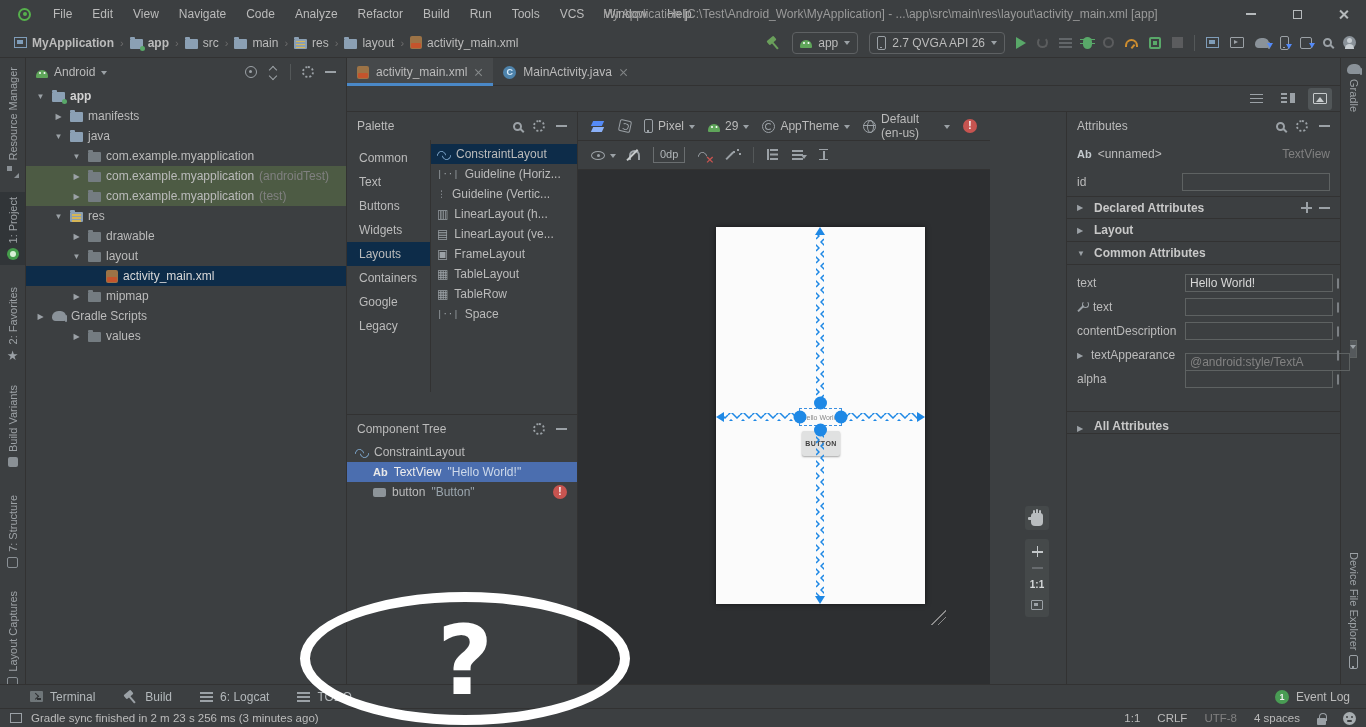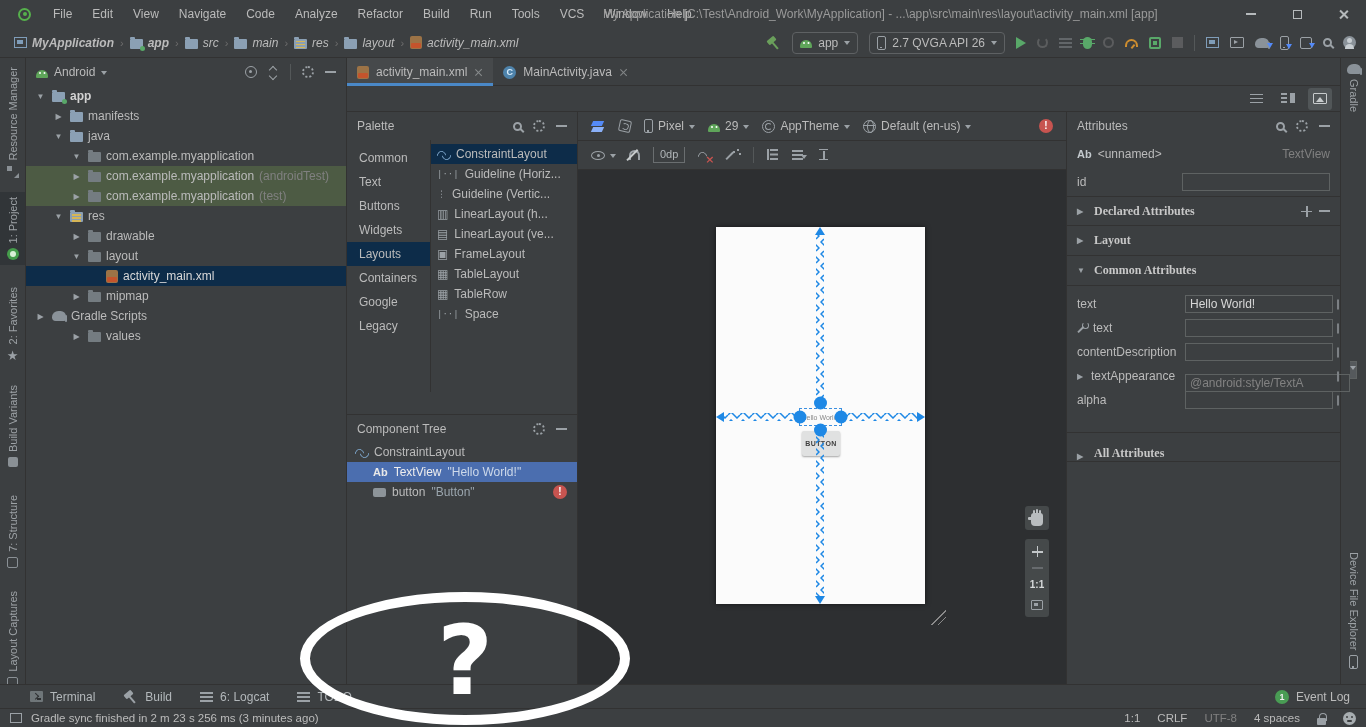--- a/index.html
+++ b/index.html
@@ -20,21 +20,21 @@
 .winctl{position:absolute;right:0;top:0;display:flex;height:28px;}
 .winbtn{width:46px;height:28px;display:flex;align-items:center;justify-content:center;}
 .ic-min{width:10px;height:2px;background:#b6babc;}
 .ic-max{width:9px;height:9px;border:1.5px solid #b6babc;}
 .ic-x{width:11px;height:11px;position:relative;}
 .ic-x::before,.ic-x::after{content:"";position:absolute;left:5px;top:0;width:1.6px;height:11px;background:#b6babc;}
 .ic-x::before{transform:rotate(45deg);}.ic-x::after{transform:rotate(-45deg);}
 
 .toolbar{position:absolute;top:28px;left:0;right:0;height:30px;border-bottom:1px solid #323232;display:flex;align-items:center;padding:0 10px;}
 .crumbs{display:flex;align-items:center;}
-.crumb{display:flex;align-items:center;gap:5px;padding:0 4px;height:22px;font-style:italic;}
+.crumb{display:flex;align-items:center;gap:5px;padding:0 4px;height:22px;}
 .crumb-sep{color:#6d6d6d;padding:0 2px;font-size:11px;}
 .crumb-sep::before{content:"\203A";}
 .tools{margin-left:auto;display:flex;align-items:center;gap:11px;}
 .combo{display:flex;align-items:center;gap:6px;border:1px solid #5e6163;border-radius:4px;height:22px;padding:0 7px;}
 
 .ic{display:inline-block;position:relative;flex:none;}
 .ic-chev{width:0;height:0;border:3.5px solid transparent;border-top:4.5px solid #9ba1a6;margin-top:4px;}
 .ic-gear{width:12px;height:12px;border:2px dotted #9ba1a6;border-radius:50%;}
 .ic-search{width:9px;height:9px;border:2px solid #9ba1a6;border-radius:50%;}
 .ic-search::after{content:"";position:absolute;width:2px;height:5px;background:#9ba1a6;transform:rotate(-45deg);right:-3px;bottom:-4px;}
@@ -194,37 +194,37 @@
 .pcat{height:24px;line-height:24px;padding-left:12px;}
 .pitems{flex:1;padding-top:4px;}
 .pitem{height:20px;display:flex;align-items:center;gap:6px;padding-left:6px;}
 .cthead{height:28px;display:flex;align-items:center;gap:11px;padding:0 10px;border-top:1px solid #323232;margin-top:22px;flex:none;}
 .ctrow{height:20px;display:flex;align-items:center;gap:6px;}
 .ct0{padding-left:8px;}.ct1{padding-left:26px;}
 .sel-blue{background:#4b6eaf;color:#eee;}
 .qval{color:#9aa5ad;}
 .sel-blue .qval{color:#cdd9ea;}
 
-.design{position:absolute;left:578px;top:112px;width:488px;bottom:32px;}
+.design{position:absolute;left:578px;top:112px;width:412px;bottom:32px;}
 .dtb{height:29px;border-bottom:1px solid #323232;display:flex;align-items:center;gap:13px;padding:0 13px;}
 .dpick{display:flex;align-items:center;gap:5px;}
 .canvas-area{position:absolute;left:0;top:58px;right:0;bottom:0;background:#2d2f31;}
 .device{position:absolute;left:138px;top:57px;width:209px;height:377px;background:#fbfbfb;box-shadow:0 0 5px rgba(0,0,0,.55);}
 .tv-box{position:absolute;left:83px;top:181px;width:43px;height:18px;border:1px dashed #3a8fe0;background:#fbfbfb;overflow:hidden;font-size:7px;line-height:17px;text-align:center;color:#888;z-index:2;}
 .btn-preview{position:absolute;left:86px;top:204px;width:38px;height:25px;background:#e0e1e1;border-radius:2px;box-shadow:0 1px 2px rgba(0,0,0,.35);color:#3f3f3f;font:bold 7px/25px "Liberation Sans",sans-serif;text-align:center;letter-spacing:.4px;z-index:1;}
 .consvg{position:absolute;inset:0;z-index:3;pointer-events:none;}
 .handbtn{position:absolute;left:447px;top:336px;width:24px;height:24px;background:#45494a;border-radius:3px;display:flex;align-items:center;justify-content:center;}
 .zoomgrp{position:absolute;left:447px;top:369px;width:24px;background:#45494a;border-radius:3px;display:flex;flex-direction:column;align-items:center;padding:7px 0;gap:10px;color:#c3c7c9;}
 .z11{font:bold 10px "Liberation Sans",sans-serif;color:#d6d9da;}
 .rsz{position:absolute;left:352px;top:439px;width:16px;height:16px;background:linear-gradient(135deg,transparent 0 52%,#8a8a8a 52% 58%,transparent 58% 72%,#8a8a8a 72% 78%,transparent 78%);}
 .dp{color:#b0b5b8;font-size:11px;padding:1px 6px 0;border-left:1px solid #6a6e70;border-right:1px solid #6a6e70;border-bottom:1px solid #6a6e70;height:16px;}
 
 .attrs{position:absolute;left:1066px;top:112px;width:274px;bottom:43px;border-left:1px solid #323232;}
 .arow{display:flex;align-items:center;gap:6px;padding:0 10px;}
-.sec{height:30px;display:flex;align-items:center;gap:7px;padding:0 10px;font-weight:bold;color:#c8c8c8;border-top:1px solid #323232;border-bottom:1px solid #323232;font-family:Liberation Serif, serif;}
+.sec{height:23px;display:flex;align-items:center;gap:7px;padding:0 10px;font-weight:bold;color:#c8c8c8;border-top:1px solid #323232;border-bottom:1px solid #323232;}
 .tri{font-size:8px;color:#9ba1a6;width:10px;flex:none;}
 .tri-r::before{content:"\25B6";}
 .tri-d::before{content:"\25BC";}
 .frow{height:24px;display:flex;align-items:center;gap:4px;padding:0 6px 0 10px;}
 .flabel{width:104px;flex:none;display:flex;align-items:center;gap:4px;}
 .field{height:18px;border:1px solid #5e6262;background:transparent;color:#d8d8d8;font:12px "Liberation Sans",sans-serif;padding:0 4px;width:148px;outline:none;}
 .fieldwrap{display:flex;width:148px;}
 .fieldwrap .field{flex:1;width:auto;color:#828282;margin-top:13px;}
 .dropbtn{width:17px;height:18px;background:#55595c;border:1px solid #5e6262;border-left:none;display:flex;align-items:center;justify-content:center;}
 .ic-wrench{width:12px;height:12px;}

